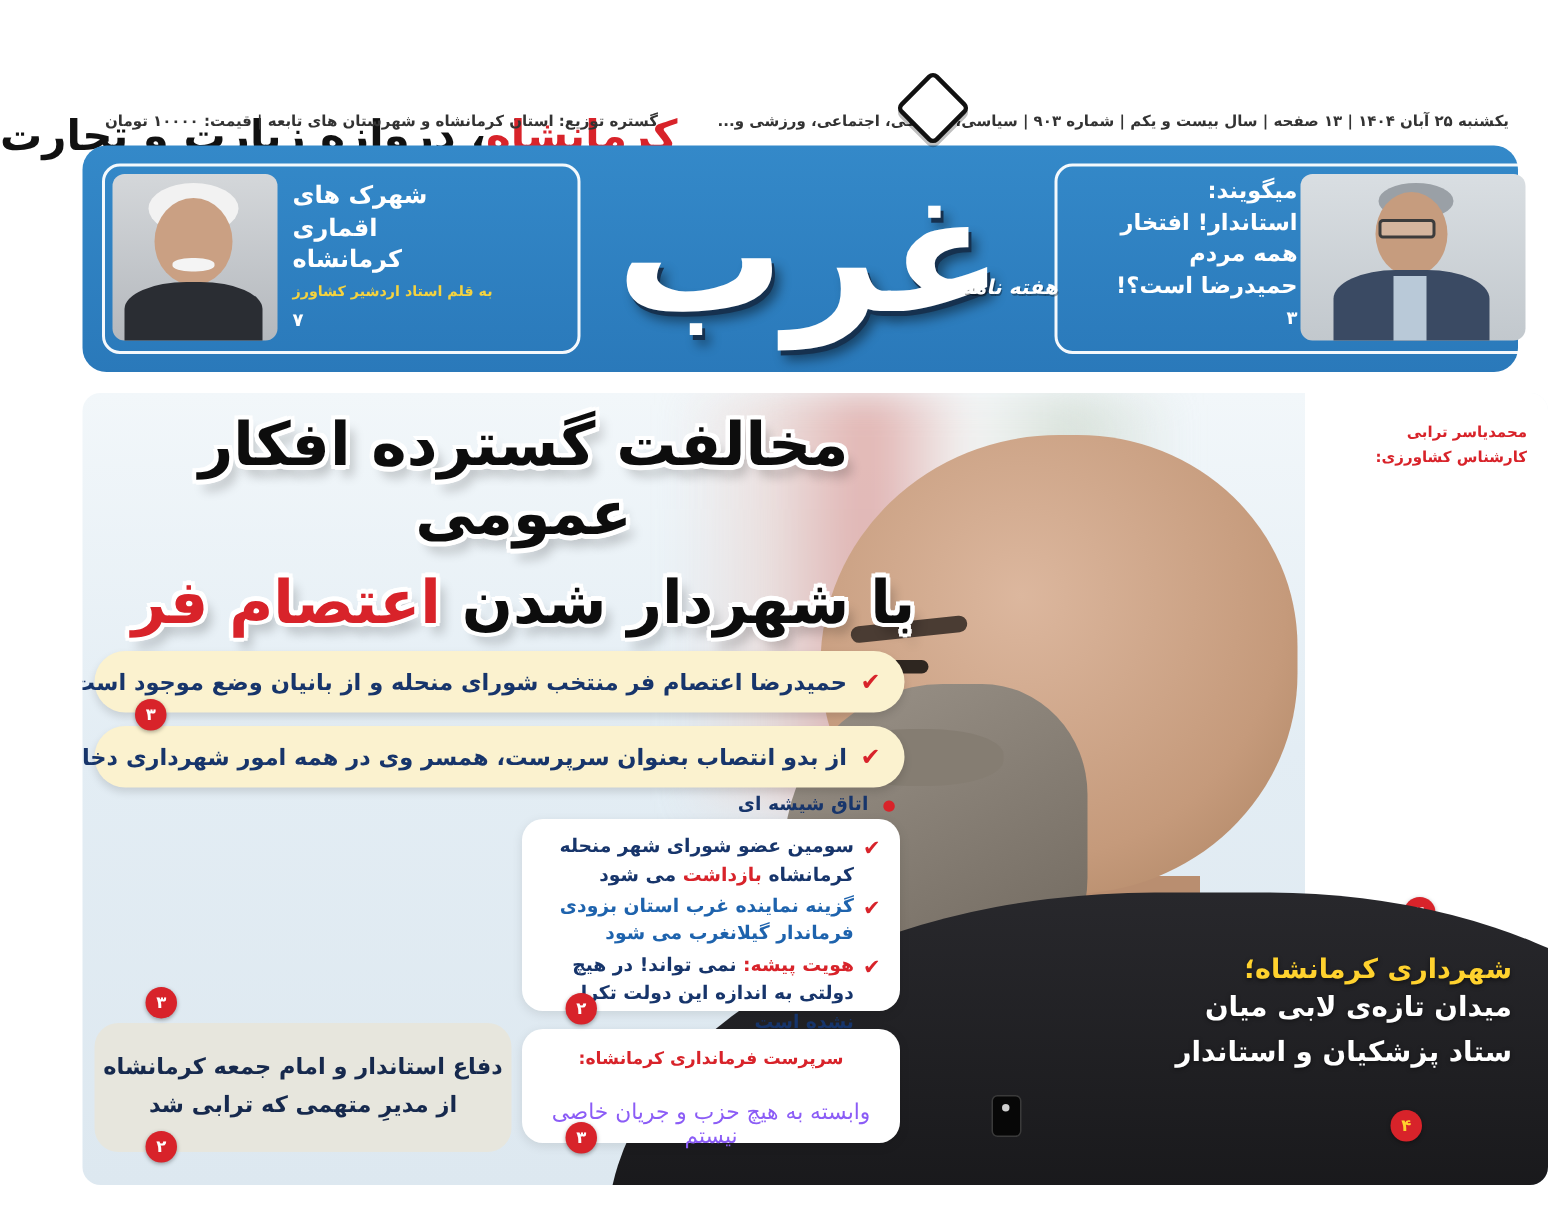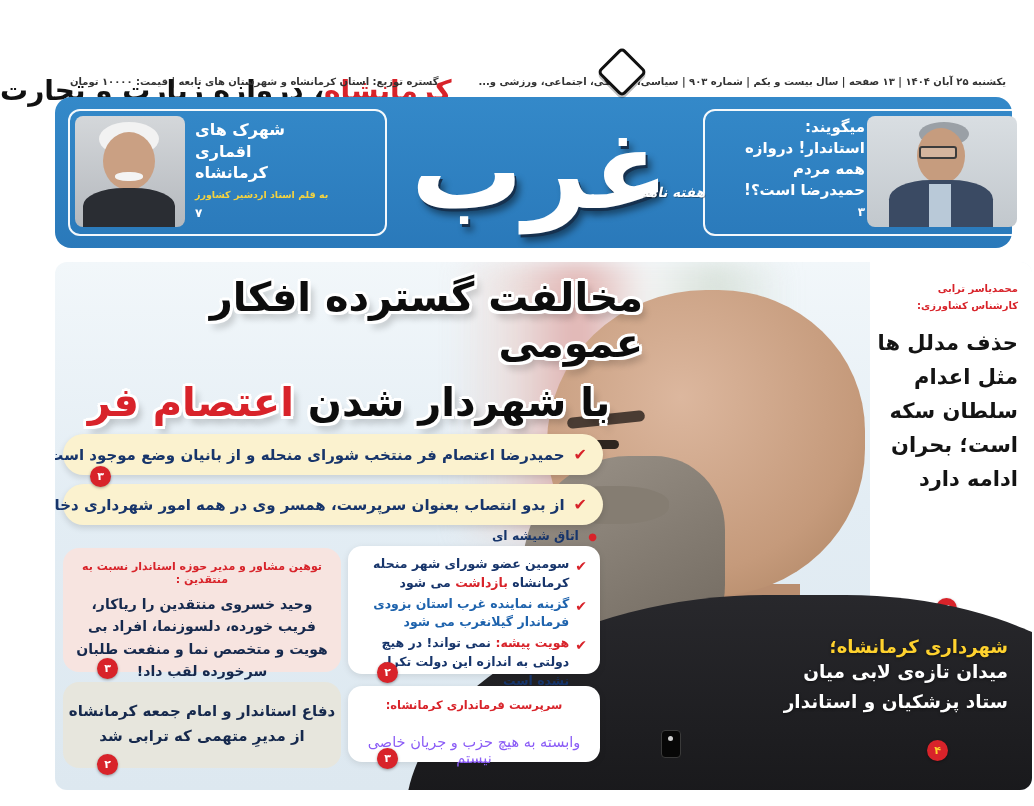--- a/index.html
+++ b/index.html
@@ -55,21 +55,21 @@
          background:linear-gradient(150deg,#9b9389,#6e665c);}
   .mustache{left:502px;top:224px;width:112px;height:38px;background:#857d72;border-radius:45%;z-index:6;}
   .neck{left:595px;top:322px;width:150px;height:80px;background:#b98e70;z-index:3;}
   .shirt{left:350px;top:333px;width:760px;height:470px;z-index:6;border-radius:48% 42% 0 0;
          background:linear-gradient(180deg,#28282c,#131315 60%);}
   .mic{left:606px;top:468px;width:18px;height:26px;background:#070707;border:1px solid #3a3a3a;border-radius:4px;z-index:7;}
   .mic:after{content:"";position:absolute;left:6px;top:5px;width:5px;height:5px;border-radius:50%;background:#cfcfcf;}
 
   
   .headline{left:0;top:12px;width:588px;text-align:center;z-index:8;font-weight:700;}
-  .hl1{font-size:40px;color:#0d0d0d;text-align:right;}
+  .hl1{font-size:40px;color:#0d0d0d;}
   .hl2{font-size:40px;margin-top:13px;color:#0d0d0d;}
   .hl2 .red{color:#d8232a;}
   .halo{text-shadow:3px 0 0 #fff,-3px 0 0 #fff,0 3px 0 #fff,0 -3px 0 #fff,
         2.5px 2.5px 0 #fff,-2.5px 2.5px 0 #fff,2.5px -2.5px 0 #fff,-2.5px -2.5px 0 #fff,
         5px 7px 7px rgba(0,0,0,.22);}
 
   
   .strip{left:8px;width:540px;height:41px;background:#fbf2cf;border-radius:21px;z-index:8;
          display:flex;align-items:center;direction:rtl;padding:0 16px;box-sizing:border-box;
          box-shadow:0 3px 6px rgba(0,0,0,.13);white-space:nowrap;}
@@ -154,21 +154,21 @@
         <div>اقماری</div>
         <div>کرمانشاه</div>
         <div class="byline">به قلم استاد اردشیر کشاورز</div>
         <div class="mh-page">۷</div>
       </div>
     </div>
 
     <div class="mh-card card-right">
       <div class="mh-title tl-right rtl">
         <div>میگویند:</div>
-        <div>استاندار! دروازه</div>
+        <div>استاندار! افتخار</div>
         <div>همه مردم</div>
         <div>حمیدرضا است؟!</div>
         <div class="mh-page">۳</div>
       </div>
       <div class="mh-photo ph-r">
         <div class="pp" style="left:52px;top:6px;width:50px;height:24px;background:#9aa0a6;border-radius:50%;"></div>
         <div class="pp p-face" style="left:50px;top:12px;width:48px;height:56px;background:#c69c7e;"></div>
         <div class="pp" style="left:52px;top:30px;width:34px;height:9px;border:2px solid #3c3c3c;border-radius:3px;background:rgba(255,255,255,.25);"></div>
         <div class="pp" style="left:22px;top:64px;width:104px;height:48px;background:#3a4a63;border-radius:40% 40% 0 0;"></div>
         <div class="pp" style="left:62px;top:68px;width:22px;height:44px;background:#b9c9d8;"></div>
@@ -179,27 +179,20 @@
   <div class="abs logo">غرب</div>
   <div class="abs logo-sub rtl">هفته نامه</div>
 
   <div class="abs main">
 
     <div class="abs stripes"></div>
     <div class="abs sidecol">
       <div class="sc-kicker">
         <div>محمدیاسر ترابی</div>
         <div>کارشناس کشاورزی:</div>
-      </div>
-      <div class="sc-headline">
-        <div>حذف مدلل ها</div>
-        <div>مثل اعدام</div>
-        <div>سلطان سکه</div>
-        <div>است؛ بحران</div>
-        <div>ادامه دارد</div>
       </div>
       <div class="badge sc-badge">۴</div>
     </div>
 
     <div class="abs neck"></div>
     <div class="abs head"></div>
     <div class="abs brow"></div>
     <div class="abs eye"></div>
     <div class="abs beard"></div>
     <div class="abs mustache"></div>
@@ -242,24 +235,20 @@
       </div>
     </div>
     <div class="badge" style="left:322px;top:400px;">۲</div>
 
     <div class="abs wbox carebox">
       <div class="care-kicker">سرپرست فرمانداری کرمانشاه:</div>
       <div class="care-text">وابسته به هیچ حزب و جریان خاصی نیستم</div>
     </div>
     <div class="badge" style="left:322px;top:486px;">۳</div>
 
-    <div class="abs pinkbox">
-      <div class="pink-kicker">توهین مشاور و مدیر حوزه استاندار نسبت به منتقدین :</div>
-      <div class="pink-text">وحید خسروی منتقدین را ریاکار، فریب خورده، دلسوزنما، افراد بی هویت و متخصص نما و منفعت طلبان سرخورده لقب داد!</div>
-    </div>
     <div class="badge" style="left:42px;top:396px;">۳</div>
 
     <div class="abs graybox">
       <div>دفاع استاندار و امام جمعه کرمانشاه</div>
       <div>از مدیرِ متهمی که ترابی شد</div>
     </div>
     <div class="badge" style="left:42px;top:492px;">۲</div>
 
     <div class="abs caption">
       <div class="cap-kicker">شهرداری کرمانشاه؛</div>

